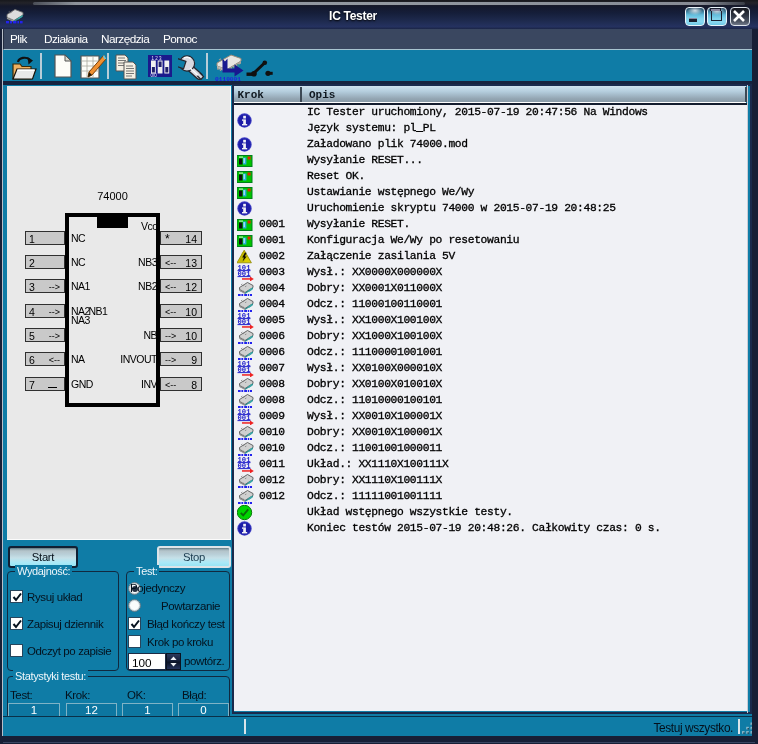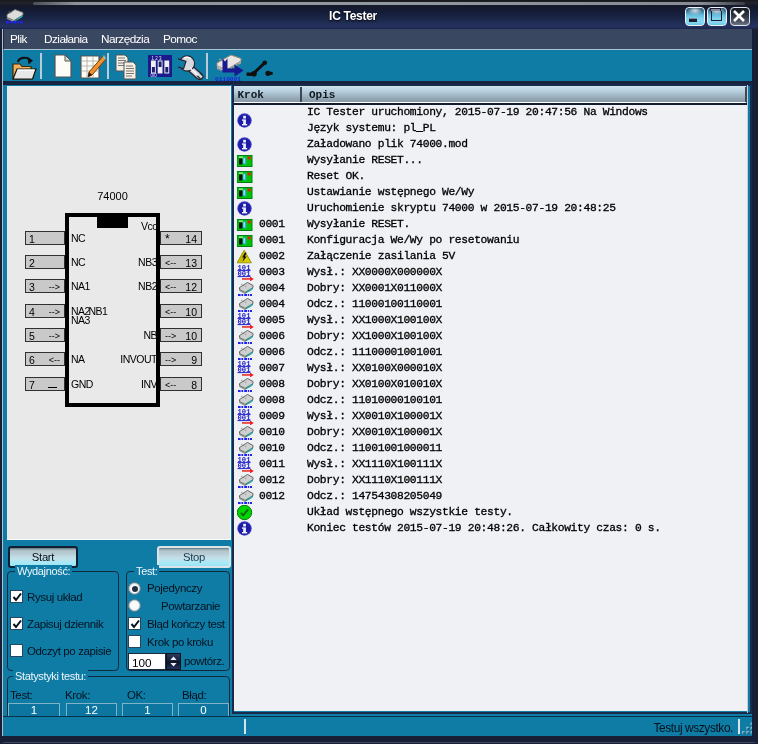--- a/index.html
+++ b/index.html
@@ -431,31 +431,31 @@
 <div class="mono desc" style="top:426px">Dobry: XX0010X100001X</div>
 <svg class="lic" style="left:237px;top:441px" width="17" height="17">
     <use href="#i-chip"></use>
   </svg>
 <div class="mono krok" style="top:442px">0010</div>
 <div class="mono desc" style="top:442px">Odcz.: 11001001000011</div>
 <svg class="lic" style="left:237px;top:456px" width="17" height="17">
     <use href="#i-s101"></use>
   </svg>
 <div class="mono krok" style="top:458px">0011</div>
-<div class="mono desc" style="top:458px">Wysł.: XX1110X100111X</div>
+<div class="mono desc" style="top:458px">Układ.: XX1110X100111X</div>
 <svg class="lic" style="left:237px;top:473px" width="17" height="17">
     <use href="#i-chip"></use>
   </svg>
 <div class="mono krok" style="top:474px">0012</div>
 <div class="mono desc" style="top:474px">Dobry: XX1110X100111X</div>
 <svg class="lic" style="left:237px;top:489px" width="17" height="17">
     <use href="#i-chip"></use>
   </svg>
 <div class="mono krok" style="top:490px">0012</div>
-<div class="mono desc" style="top:490px">Odcz.: 14754308205049</div>
+<div class="mono desc" style="top:490px">Odcz.: 11111001001111</div>
 <svg class="lic" style="left:237px;top:505px" width="17" height="17">
     <use href="#i-chk"></use>
   </svg>
 <div class="mono desc" style="top:506px">Układ wstępnego wszystkie testy.</div>
 <svg class="lic" style="left:237px;top:521px" width="17" height="17">
     <use href="#i-info"></use>
   </svg>
 <div class="mono desc" style="top:522px">Koniec testów 2015-07-19 20:48:26. Całkowity czas: 0 s.</div>
 
 <div class="btn" id="btn-start">Start</div>
@@ -482,21 +482,21 @@
       <path d="M2.5 6 L5 9 L10 2.5" stroke="#06121e" stroke-width="2" fill="none"></path>
     </svg>
   </div>
 <div class="ctext" style="left:27px;top:618px">Zapisuj dziennik</div>
 <div class="cb" style="left:10px;top:644px"></div>
 <div class="ctext" style="left:27px;top:645px">Odczyt po zapisie</div>
 
 <div class="radio" style="left:128px;top:582px">
     <div class="rdot"></div>
   </div>
-<div class="ctext" style="left:147px;top:582px">Pojedynczy</div>
+<div class="ctext" style="left:130px;top:582px">Pojedynczy</div>
 <div class="radio" style="left:128px;top:599px"></div>
 <div class="ctext" style="left:161px;top:600px">Powtarzanie</div>
 <div class="cb" style="left:128px;top:617px">
     <svg width="13" height="13">
       <path d="M2.5 6 L5 9 L10 2.5" stroke="#06121e" stroke-width="2" fill="none"></path>
     </svg>
   </div>
 <div class="ctext" style="left:147px;top:618px">Błąd kończy test</div>
 <div class="cb" style="left:128px;top:635px"></div>
 <div class="ctext" style="left:147px;top:636px">Krok po kroku</div>

